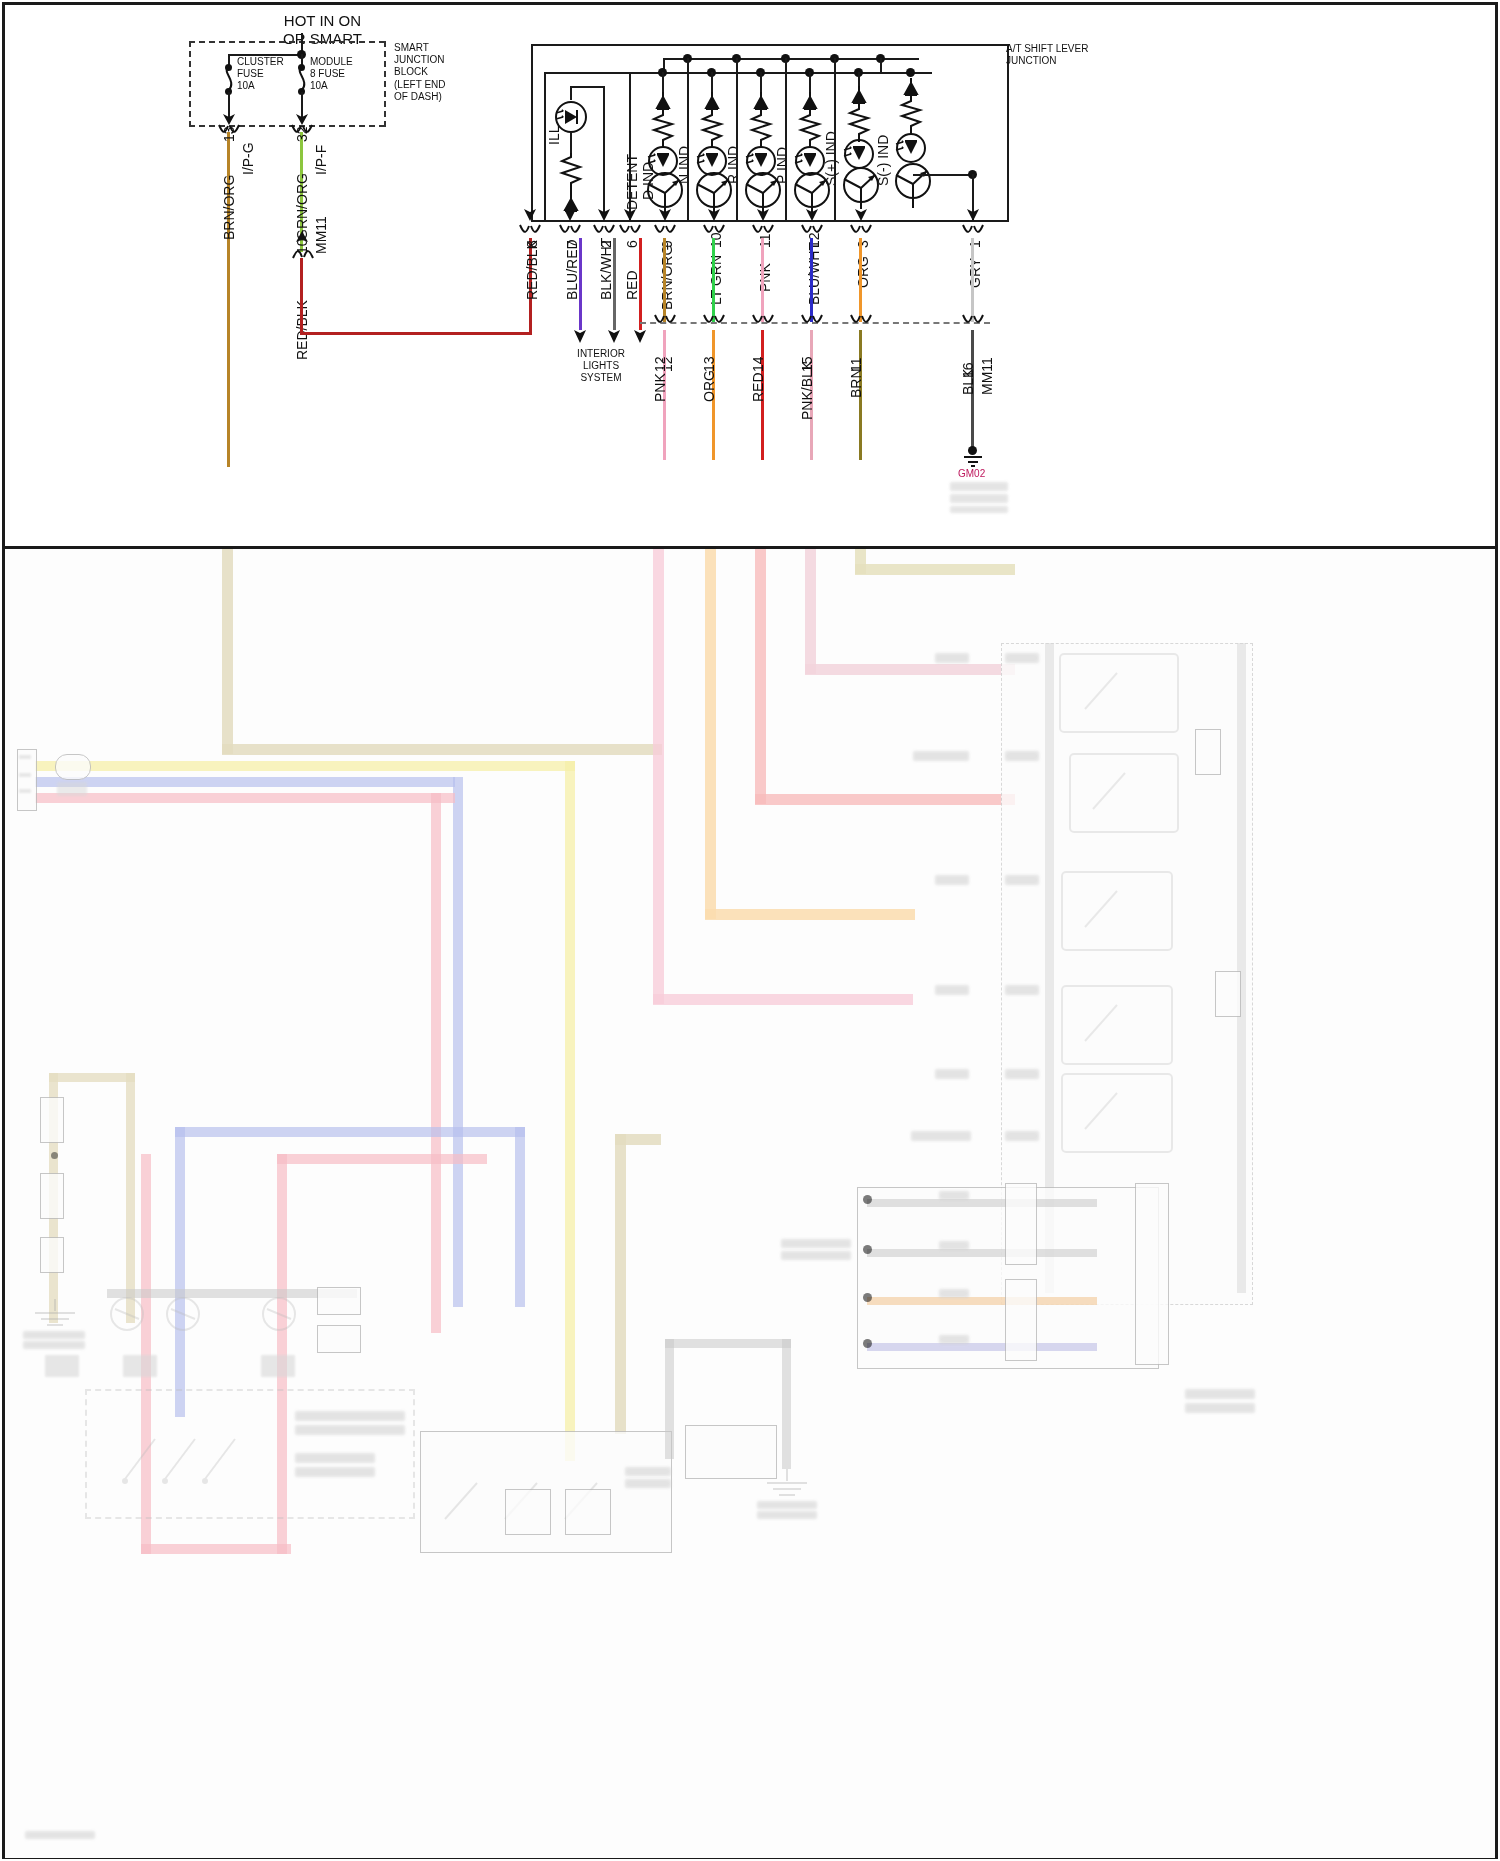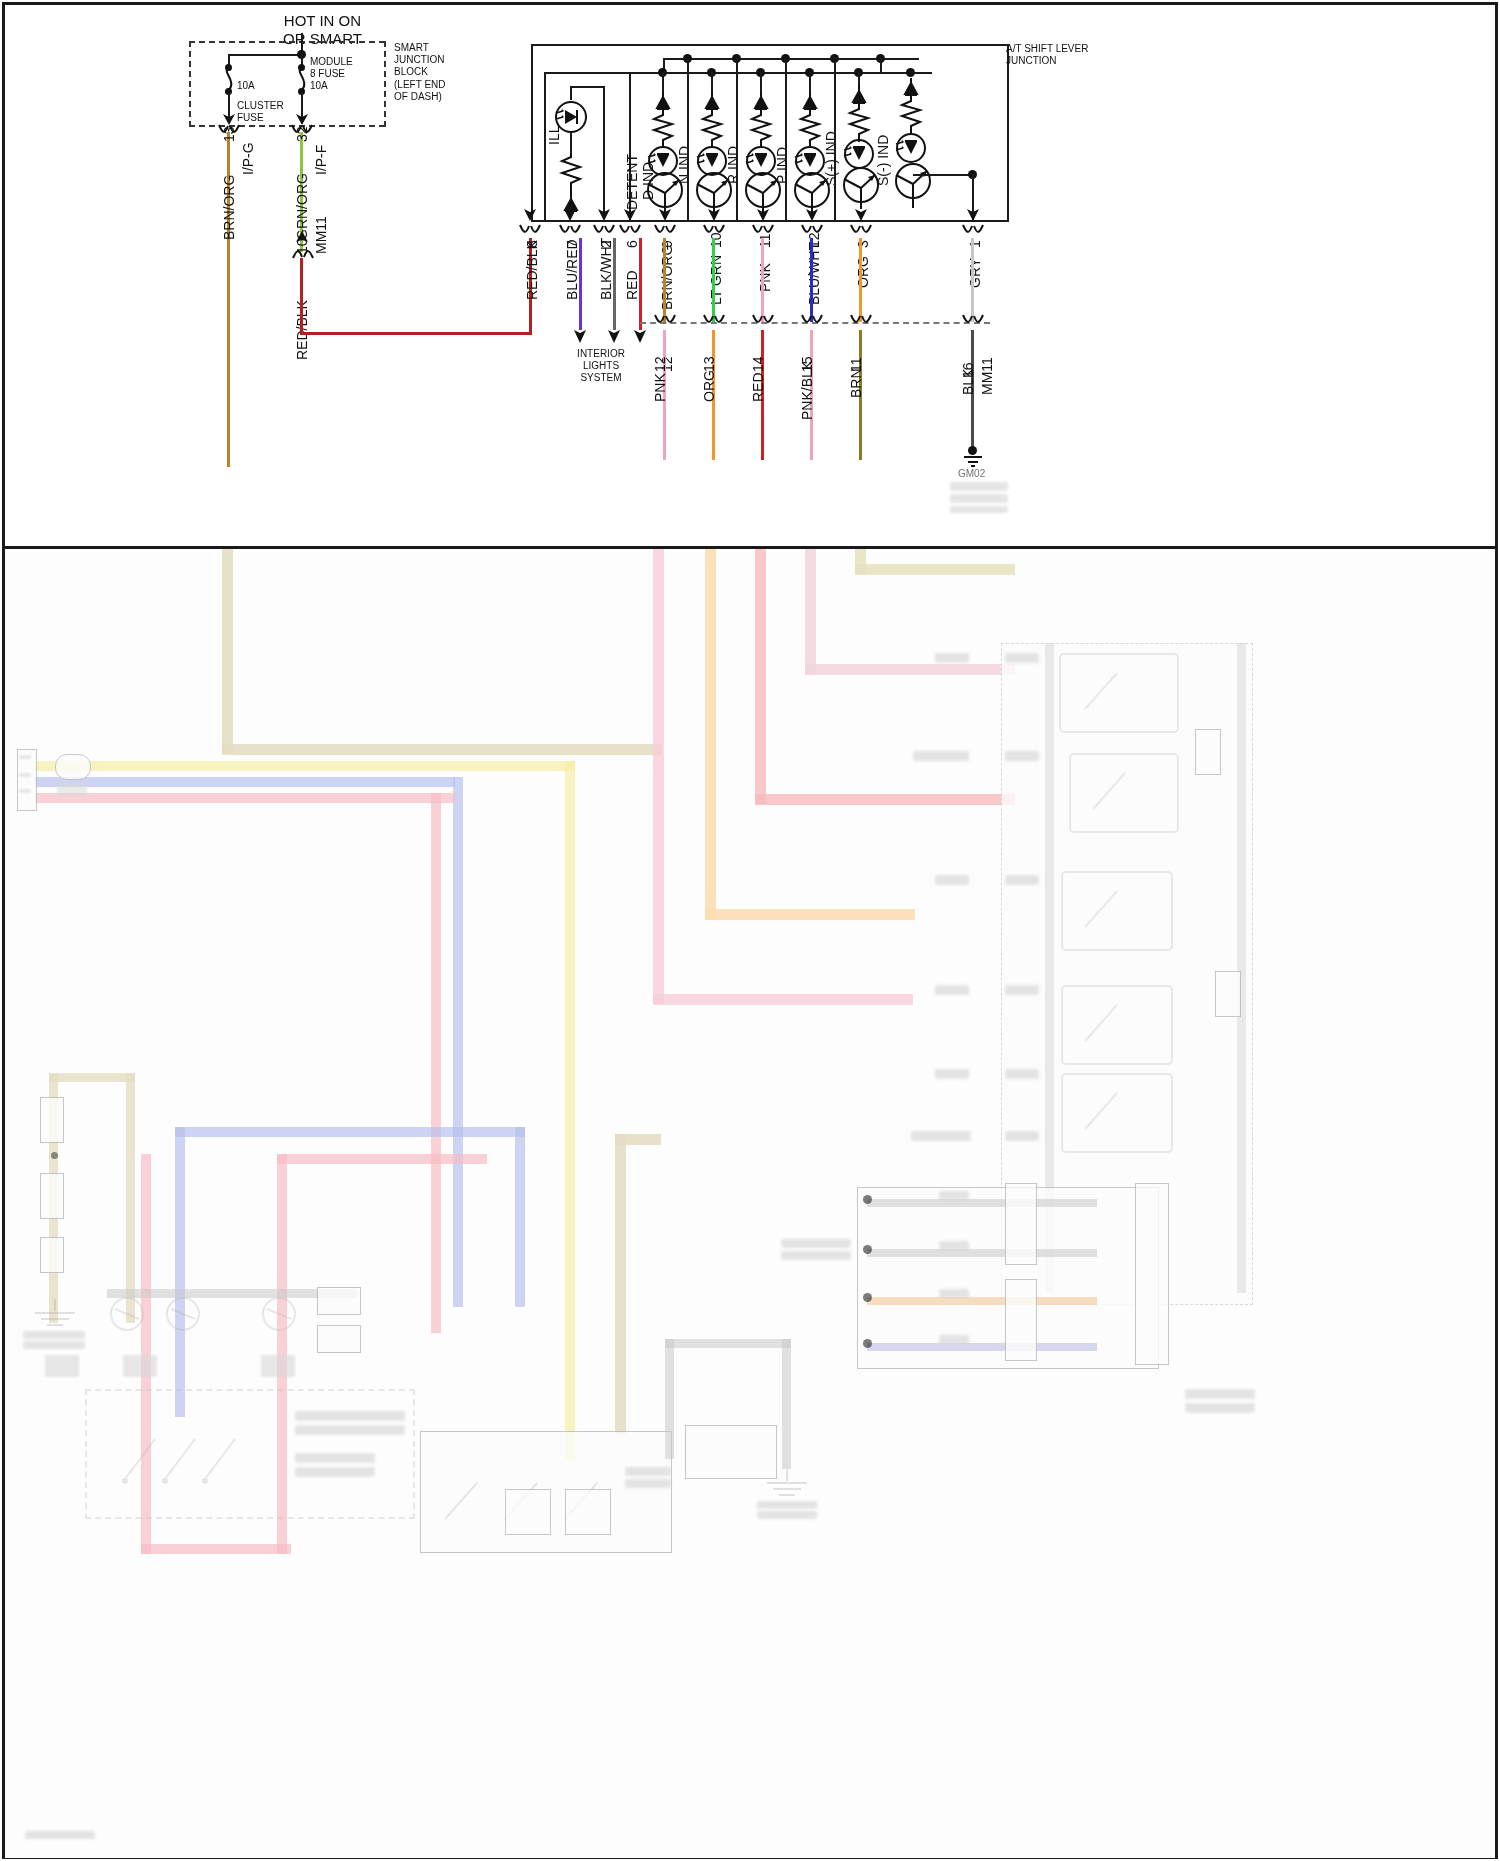--- a/index.html
+++ b/index.html
@@ -67,21 +67,21 @@
   <div class="thinline tv" style="left:228px;top:54px;height:14px;"></div>
   <div class="ddot" style="left:225px;top:64px;"></div>
   <svg style="position:absolute;left:219px;top:66px;" width="20" height="26">
     <path d="M10 1 C 2 6, 18 14, 10 24" stroke="#111" stroke-width="2" fill="none"></path>
   </svg>
   <div class="ddot" style="left:225px;top:88px;"></div>
   <div class="thinline tv" style="left:228px;top:92px;height:26px;"></div>
   <svg style="position:absolute;left:221px;top:110px;" width="16" height="16">
     <path d="M8 15 L2 4 L8 7 L14 4 Z" fill="#111"></path>
   </svg>
-  <div class="lbl small" style="left: 237px; top: 56px; white-space: pre; margin-top: 44px;">CLUSTER
+  <div class="lbl small" style="left: 237px; top: 56px; white-space: pre;">CLUSTER
 FUSE</div>
   <div class="lbl small" style="left: 237px; top: 80px; white-space: pre;">10A</div>
 
   <div class="thinline tv" style="left:301px;top:54px;height:14px;"></div>
   <div class="ddot" style="left:298px;top:64px;"></div>
   <svg style="position:absolute;left:292px;top:66px;" width="20" height="26">
     <path d="M10 1 C 2 6, 18 14, 10 24" stroke="#111" stroke-width="2" fill="none"></path>
   </svg>
   <div class="ddot" style="left:298px;top:88px;"></div>
   <div class="thinline tv" style="left:301px;top:92px;height:26px;"></div>
@@ -480,21 +480,21 @@
 
   <div class="vlbl s" style="left:960px;top:378px;">16</div>
   <div class="vlbl s" style="left:960px;top:378px;opacity:0;"></div>
   <div class="vlbl s" style="left:960px;top:395px;">BLK</div>
   <div class="vlbl s" style="left:979px;top:395px;">MM11</div>
 
   <div class="dot" style="left:968px;top:446px;"></div>
   <svg style="position:absolute;left:960px;top:454px;" width="26" height="16">
     <path d="M4 3 L22 3 M8 8 L18 8 M11 12 L15 12" stroke="#111" stroke-width="2"></path>
   </svg>
-  <div class="lbl small" style="left: 958px; top: 468px; color: #737373; white-space: pre;">GM02</div>
+  <div class="lbl small" style="left: 958px; top: 468px; color: #be185d; white-space: pre;">GM02</div>
   <div class="gblur" style="left:950px;top:482px;width:58px;height:9px;"></div>
   <div class="gblur" style="left:950px;top:494px;width:58px;height:9px;"></div>
   <div class="gblur" style="left:950px;top:506px;width:58px;height:7px;"></div>
 
   <div id="bottom-ghost">
 
     <div class="gwire" style="left:217px;top:-85px;width:11px;height:290px;background:#e3dcc0;opacity:.85;"></div>
     <div class="gwire" style="left:217px;top:195px;width:440px;height:11px;background:#e3dcc0;opacity:.85;"></div>
 
     <div class="gwire" style="left:648px;top:-85px;width:11px;height:540px;background:#f7cdda;opacity:.8;"></div>

